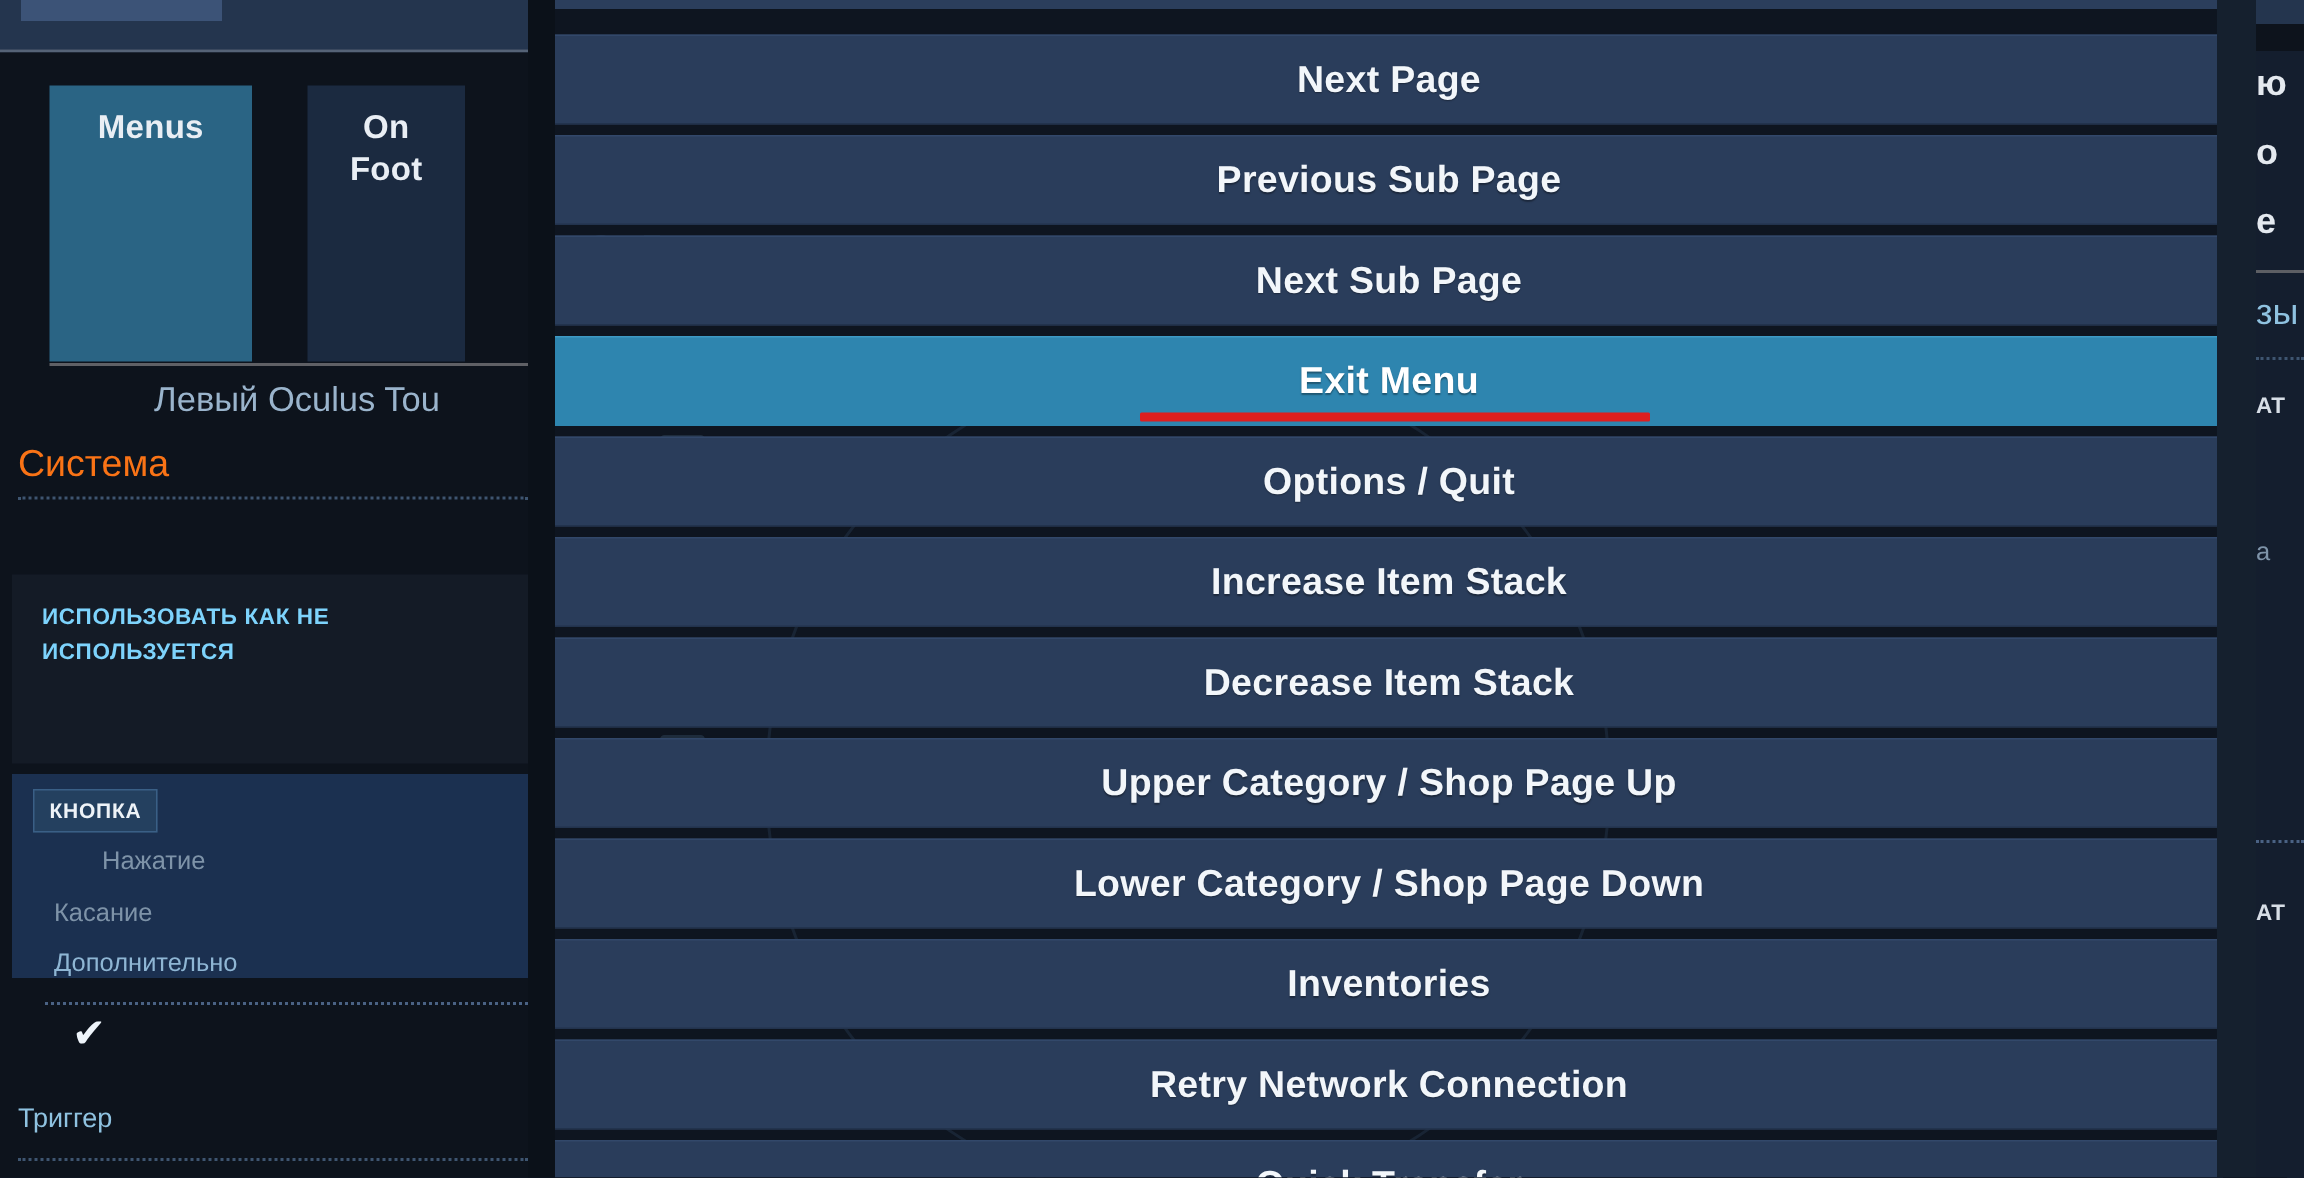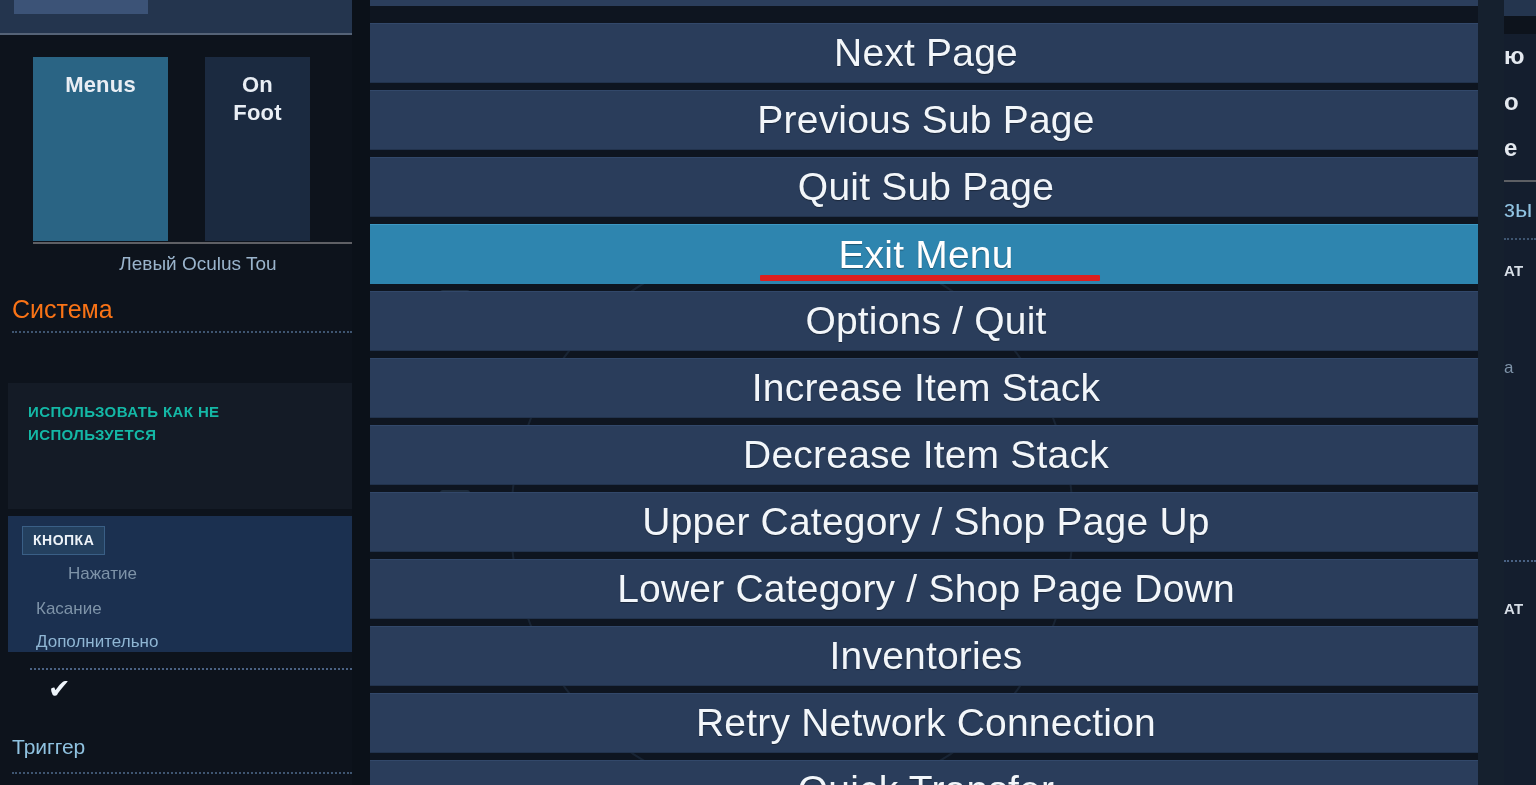--- a/index.html
+++ b/index.html
@@ -44,40 +44,40 @@
   #mode-tab-menus{left:0;width:135px;background:#2a6484;}
   #mode-tab-onfoot{left:172px;width:105px;background:#1b2a40;}
   #mode-tabs-underline{
     position:absolute;left:33px;top:207px;width:319px;height:2px;
     background:#6f6f72;opacity:.85;
   }
 
   #device-name{
     position:absolute;left:0;top:218px;width:352px;
     text-align:center;padding-right:0;
-    font-size:19px;color:#9ab4cc;white-space:nowrap;
+    font-size:23px;color:#9ab4cc;white-space:nowrap;
     overflow:hidden;text-indent:44px;
   }
 
   #section-system{
     position:absolute;left:12px;top:260px;
     font-size:25px;color:#f97316;
   }
   #system-divider{
     position:absolute;left:12px;top:296px;width:340px;height:0;
     border-top:2px dotted #3e5570;
   }
 
   #binding-unused-card{
     position:absolute;left:8px;top:348px;width:344px;height:126px;
     background:#141b26;
   }
   #binding-unused-label{
     position:absolute;left:20px;top:18px;width:300px;
-    font-size:15px;font-weight:bold;color:#14b8a6;
+    font-size:15px;font-weight:bold;color:#7dd3fc;
     letter-spacing:.4px;line-height:1.5;
   }
 
   #button-card{
     position:absolute;left:8px;top:481px;width:344px;height:136px;
     background:#1b3css;background:#1b3050;
   }
   #button-chip{
     position:absolute;left:14px;top:10px;
     padding:5px 10px 6px 10px;
@@ -94,21 +94,21 @@
     position:absolute;left:22px;top:152px;width:322px;height:0;
     border-top:2px dotted #4a6284;
   }
   #bind-check{
     position:absolute;left:40px;top:160px;
     font-size:27px;color:#eef4fa;line-height:1;
   }
 
   #section-trigger{
     position:absolute;left:12px;top:700px;
-    font-size:21px;color:#8fc2e0;
+    font-size:18px;color:#8fc2e0;
   }
   #trigger-divider{
     position:absolute;left:12px;top:737px;width:340px;height:0;
     border-top:2px dotted #3e5570;
   }
 
   
   #center-gap{
     position:absolute;left:352px;top:0;width:18px;height:785px;
     background:#0b1119;
@@ -151,21 +151,21 @@
   }
   .action-row{
     position:absolute;left:0;width:1112px;height:60px;
     background:#2a3d5b;
     display:flex;align-items:center;justify-content:center;
     box-sizing:border-box;
     border-top:1px solid #32486a;
     border-bottom:1px solid #22334d;
   }
   .action-row .row-label{
-    font-size:39px;color:#f2f6fa;font-weight:400;
+    font-size:25px;color:#f2f6fa;font-weight:700;
     letter-spacing:.2px;white-space:nowrap;
     text-shadow:0 1px 1px rgba(0,0,0,.35);
   }
   .action-row.selected{
     background:#2e85af;border-top:1px solid #3e99c4;border-bottom:none;
   }
   .action-row.selected .row-label{color:#ffffff;}
   #selected-underline{
     position:absolute;height:6px;background:#dd1f1f;border-radius:1px;
   }
@@ -300,21 +300,21 @@
   <div id="action-list">
     <div id="list-top-sliver"></div>
     <div id="rows-host">
         <div class="action-row" style="top: 23px;">
           <span class="row-label">Next Page</span>
         </div>
         <div class="action-row" style="top: 90px;">
           <span class="row-label">Previous Sub Page</span>
         </div>
         <div class="action-row" style="top: 157px;">
-          <span class="row-label">Quit Sub Page</span>
+          <span class="row-label">Next Sub Page</span>
         </div>
         <div class="action-row selected" style="top: 224px;">
           <span class="row-label">Exit Menu</span>
         </div>
         <div class="action-row" style="top: 291px;">
           <span class="row-label">Options / Quit</span>
         </div>
         <div class="action-row" style="top: 358px;">
           <span class="row-label">Increase Item Stack</span>
         </div>

